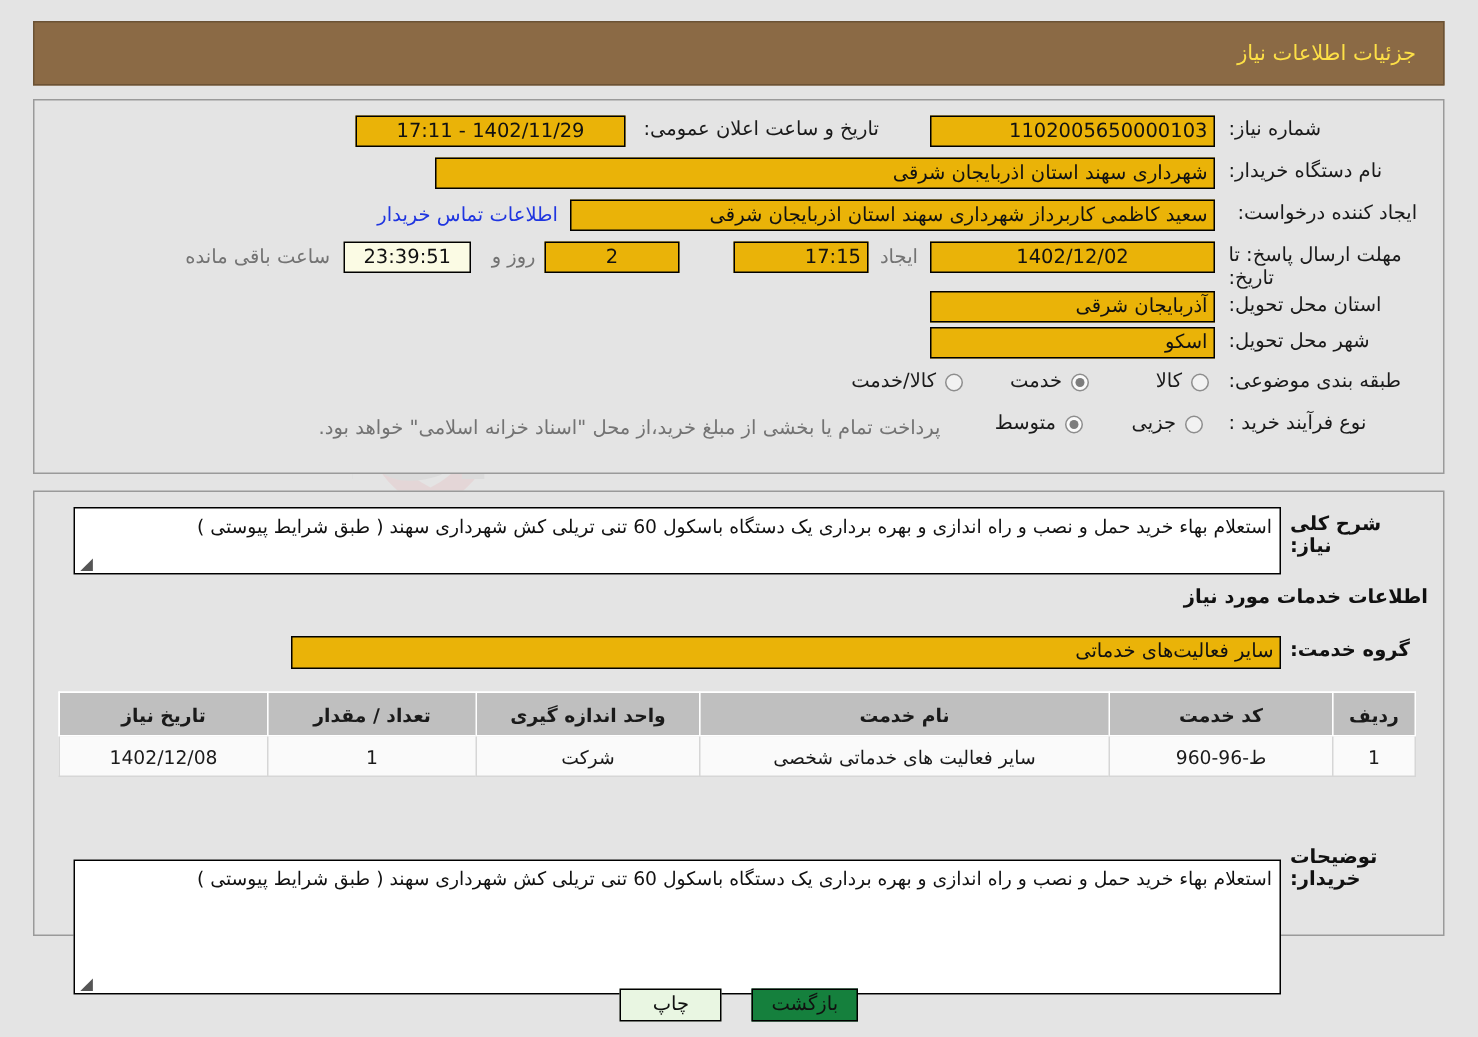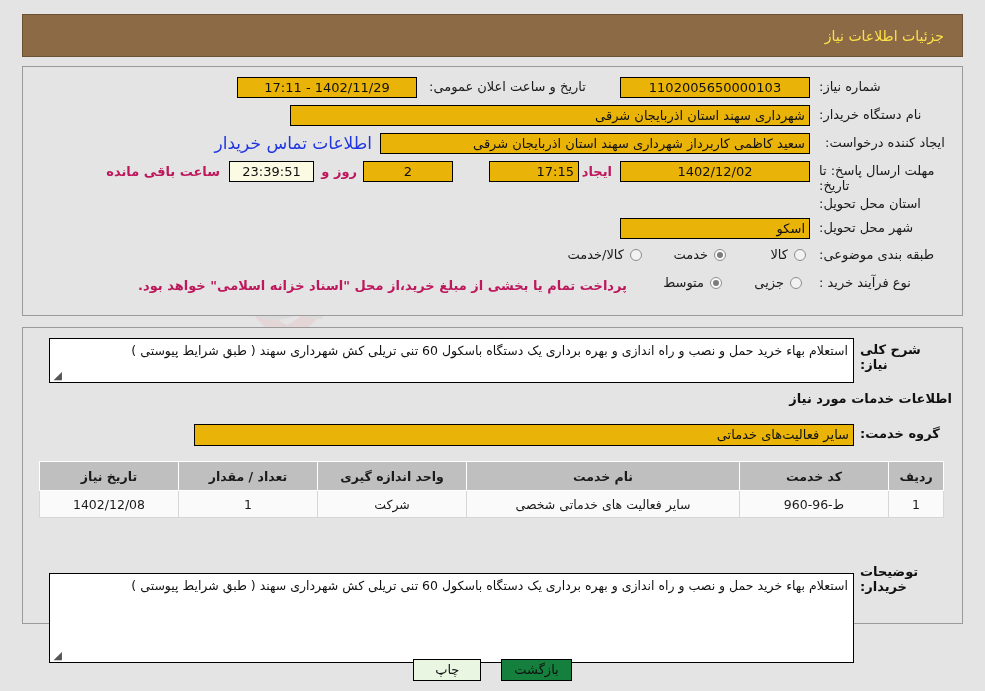--- a/index.html
+++ b/index.html
@@ -34,22 +34,22 @@
     white-space:nowrap;
   }
   .fld{
     background:#eab308;border:1px solid #000000;box-sizing:border-box;
     height:21px;line-height:19px;font-size:13px;color:#111;
     padding:0 4px;overflow:hidden;white-space:nowrap;
   }
   .fld.center{text-align:center;}
   .fld.right{text-align:right;}
   .fld.timer{background:#fbfbe4;text-align:center;}
-  .plain{font-size:13px;line-height:21px;color:#be185d;white-space:nowrap;font-weight:bold;}
-  .link{color:#1f35e0;font-size:17px;line-height:21px;cursor:pointer;white-space:nowrap;}
+  .plain{font-size:13px;line-height:21px;color:#737373;white-space:nowrap;}
+  .link{color:#1f35e0;font-size:13px;line-height:21px;cursor:pointer;white-space:nowrap;}
   
   .abs{position:absolute;}
   
   .radio{
     display:inline-block;width:12px;height:12px;border-radius:50%;
     border:1px solid #8d8d8d;background:#f2f2f2;vertical-align:-1px;
     box-sizing:border-box;position:relative;
   }
   .radio.on{background:#fafafa;}
   .radio.on:after{
@@ -113,41 +113,42 @@
 
 <div class="page">
 
   <div class="titlebar">
     <span class="t">جزئیات اطلاعات نیاز</span>
   </div>
 
   <div class="panel p1">
 
     <span class="lbl abs" style="top:12px;right:10px;width:140px;">شماره نیاز:</span>
-    <div class="fld center abs" style="top:10px;right:152px;width:190px;">1102005650000103</div>
+    <div class="fld center abs" style="top:10px;right:152px;width:190px;text-align:right;">1102005650000103</div>
     <span class="lbl abs" style="top:12px;right:360px;width:180px;">تاریخ و ساعت اعلان عمومی:</span>
     <div class="fld center abs" style="top:10px;right:545px;width:180px;">1402/11/29 - 17:11</div>
 
     <span class="lbl abs" style="top:40px;right:10px;width:140px;">نام دستگاه خریدار:</span>
     <div class="fld right abs" style="top:38px;right:152px;width:520px;">شهرداری سهند استان اذربایجان شرقی</div>
 
     <span class="lbl abs" style="top:68px;right:4px;width:140px;margin-left:44px;">ایجاد کننده درخواست:</span>
     <div class="fld right abs" style="top:66px;right:152px;width:430px;">سعید کاظمی کاربرداز شهرداری سهند استان اذربایجان شرقی</div>
     <span class="link abs" style="top:66px;right:590px;">اطلاعات تماس خریدار</span>
 
     <span class="lbl abs" style="top:96px;right:10px;width:140px;white-space:normal;line-height:15px;">مهلت ارسال پاسخ: تا تاریخ:</span>
     <div class="fld center abs" style="top:94px;right:152px;width:190px;">1402/12/02</div>
     <span class="plain abs" style="top:94px;right:350px;">ایجاد</span>
     <div class="fld center abs" style="top:94px;right:383px;width:90px;text-align:right;">17:15</div>
     <div class="fld center abs" style="top:94px;right:509px;width:90px;">2</div>
     <span class="plain abs" style="top:94px;right:605px;">روز و</span>
     <div class="fld timer abs" style="top:94px;right:648px;width:85px;">23:39:51</div>
     <span class="plain abs" style="top:94px;right:742px;">ساعت باقی مانده</span>
 
     <span class="lbl abs" style="top:129px;right:10px;width:140px;">استان محل تحویل:</span>
+    <div class="fld right abs" style="top:127px;right:152px;width:190px;">آذربایجان شرقی</div>
 
     <span class="lbl abs" style="top:153px;right:10px;width:140px;">شهر محل تحویل:</span>
     <div class="fld right abs" style="top:151px;right:152px;width:190px;">اسکو</div>
 
     <span class="lbl abs" style="top:180px;right:10px;width:140px;">طبقه بندی موضوعی:</span>
     <span class="ritem abs" style="top:180px;right:156px;">
       <span class="radio"></span>
       <span>کالا</span>
     </span>
     <span class="ritem abs" style="top:180px;right:236px;">

